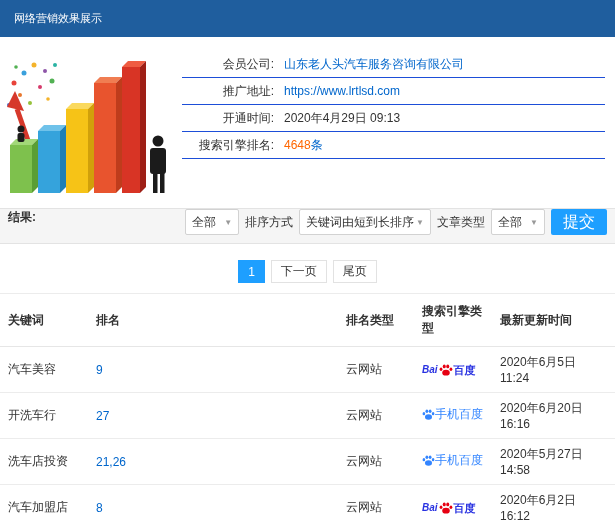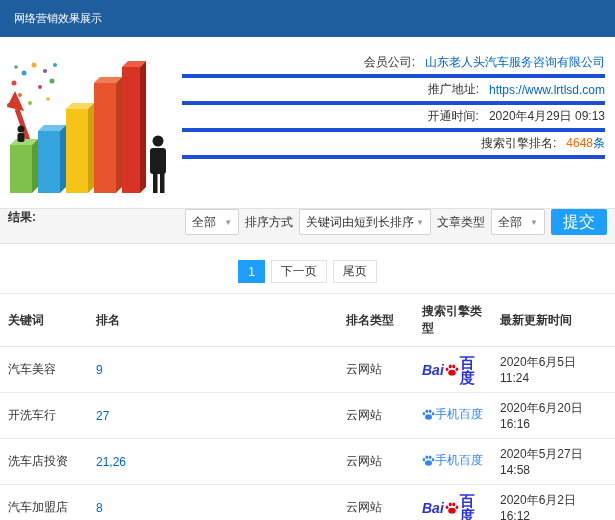--- a/index.html
+++ b/index.html
@@ -13,21 +13,21 @@
   
   .topbar {
     height:37px; background:var(--topbar_bg,#1f5e9e); color:#fff;
     display:flex; align-items:center; padding:0 14px; font-size:11px;
   }
 
   
   .info-section { display:flex; height:166px; padding-top:8px; }
   .illustration { flex:0 0 182px; width:182px; height:152px; position:relative; }
   .info-rows { flex:1; margin-right:10px; padding-top:6px; }
-  .info-row { display:flex; align-items:center; height:27px; border-bottom:4px solid #1d4ed8;justify-content:flex-end; }
+  .info-row { display:flex; align-items:center; height:27px; border-bottom:1px solid #1d4ed8; }
   .info-label { width:92px; text-align:right; margin-right:10px; color:#333; }
   .info-value { color:#333; }
   .info-value.link { color:var(--link_blue,#0066cc); }
   .num-orange { color:var(--highlight_orange,#ff6600); }
   .unit-blue { color:var(--link_blue,#0066cc); }
 
   
   .filter-bar {
     height:36px; margin-top:5px; background:#f5f5f5;
     border-top:1px solid #e3e3e3; border-bottom:1px solid #e3e3e3;
@@ -60,24 +60,24 @@
   .results-table { width:100%; border-collapse:collapse; table-layout:fixed; margin-top:4px; }
   .results-table th {
     text-align:left; font-weight:bold; padding:9px 8px; font-size:12px; color:#333;
     border-top:1px solid #ececec; border-bottom:1px solid #e6e6e6;
   }
   .results-table td { padding:7px 8px; font-size:12px; border-bottom:1px solid #ececec; }
   .rank-link { color:var(--link_blue,#0066cc); }
 
   
   .bd-logo { display:inline-flex; align-items:center; font-weight:bold; line-height:1; }
-  .bd-bai { color:var(--baidu_blue,#2932e1); font-size:14px; font-style:italic; }
+  .bd-bai { color:var(--baidu_blue,#2932e1); font-size:10px; font-style:italic; }
   .bd-paw { width:14px; height:14px; margin:0 1px; color:var(--baidu_red,#e60012); display:inline-flex; }
   .bd-paw svg { width:14px; height:14px; }
-  .bd-cn { color:var(--baidu_blue,#2932e1); font-size:15px; }
+  .bd-cn { color:var(--baidu_blue,#2932e1); font-size:11px; }
   .bd-mobile { display:inline-flex; align-items:center; color:var(--mobile_blue,#3385ff); line-height:1; }
   .bd-paw-sm { width:13px; height:13px; color:var(--mobile_blue,#3385ff); display:inline-flex; }
   .bd-paw-sm svg { width:13px; height:13px; }
 </style>
 </head>
 <body>
 
 <div class="topbar" data-interactable="false">
   <span class="topbar-title" data-interactable="false">网络营销效果展示</span>
 </div>

